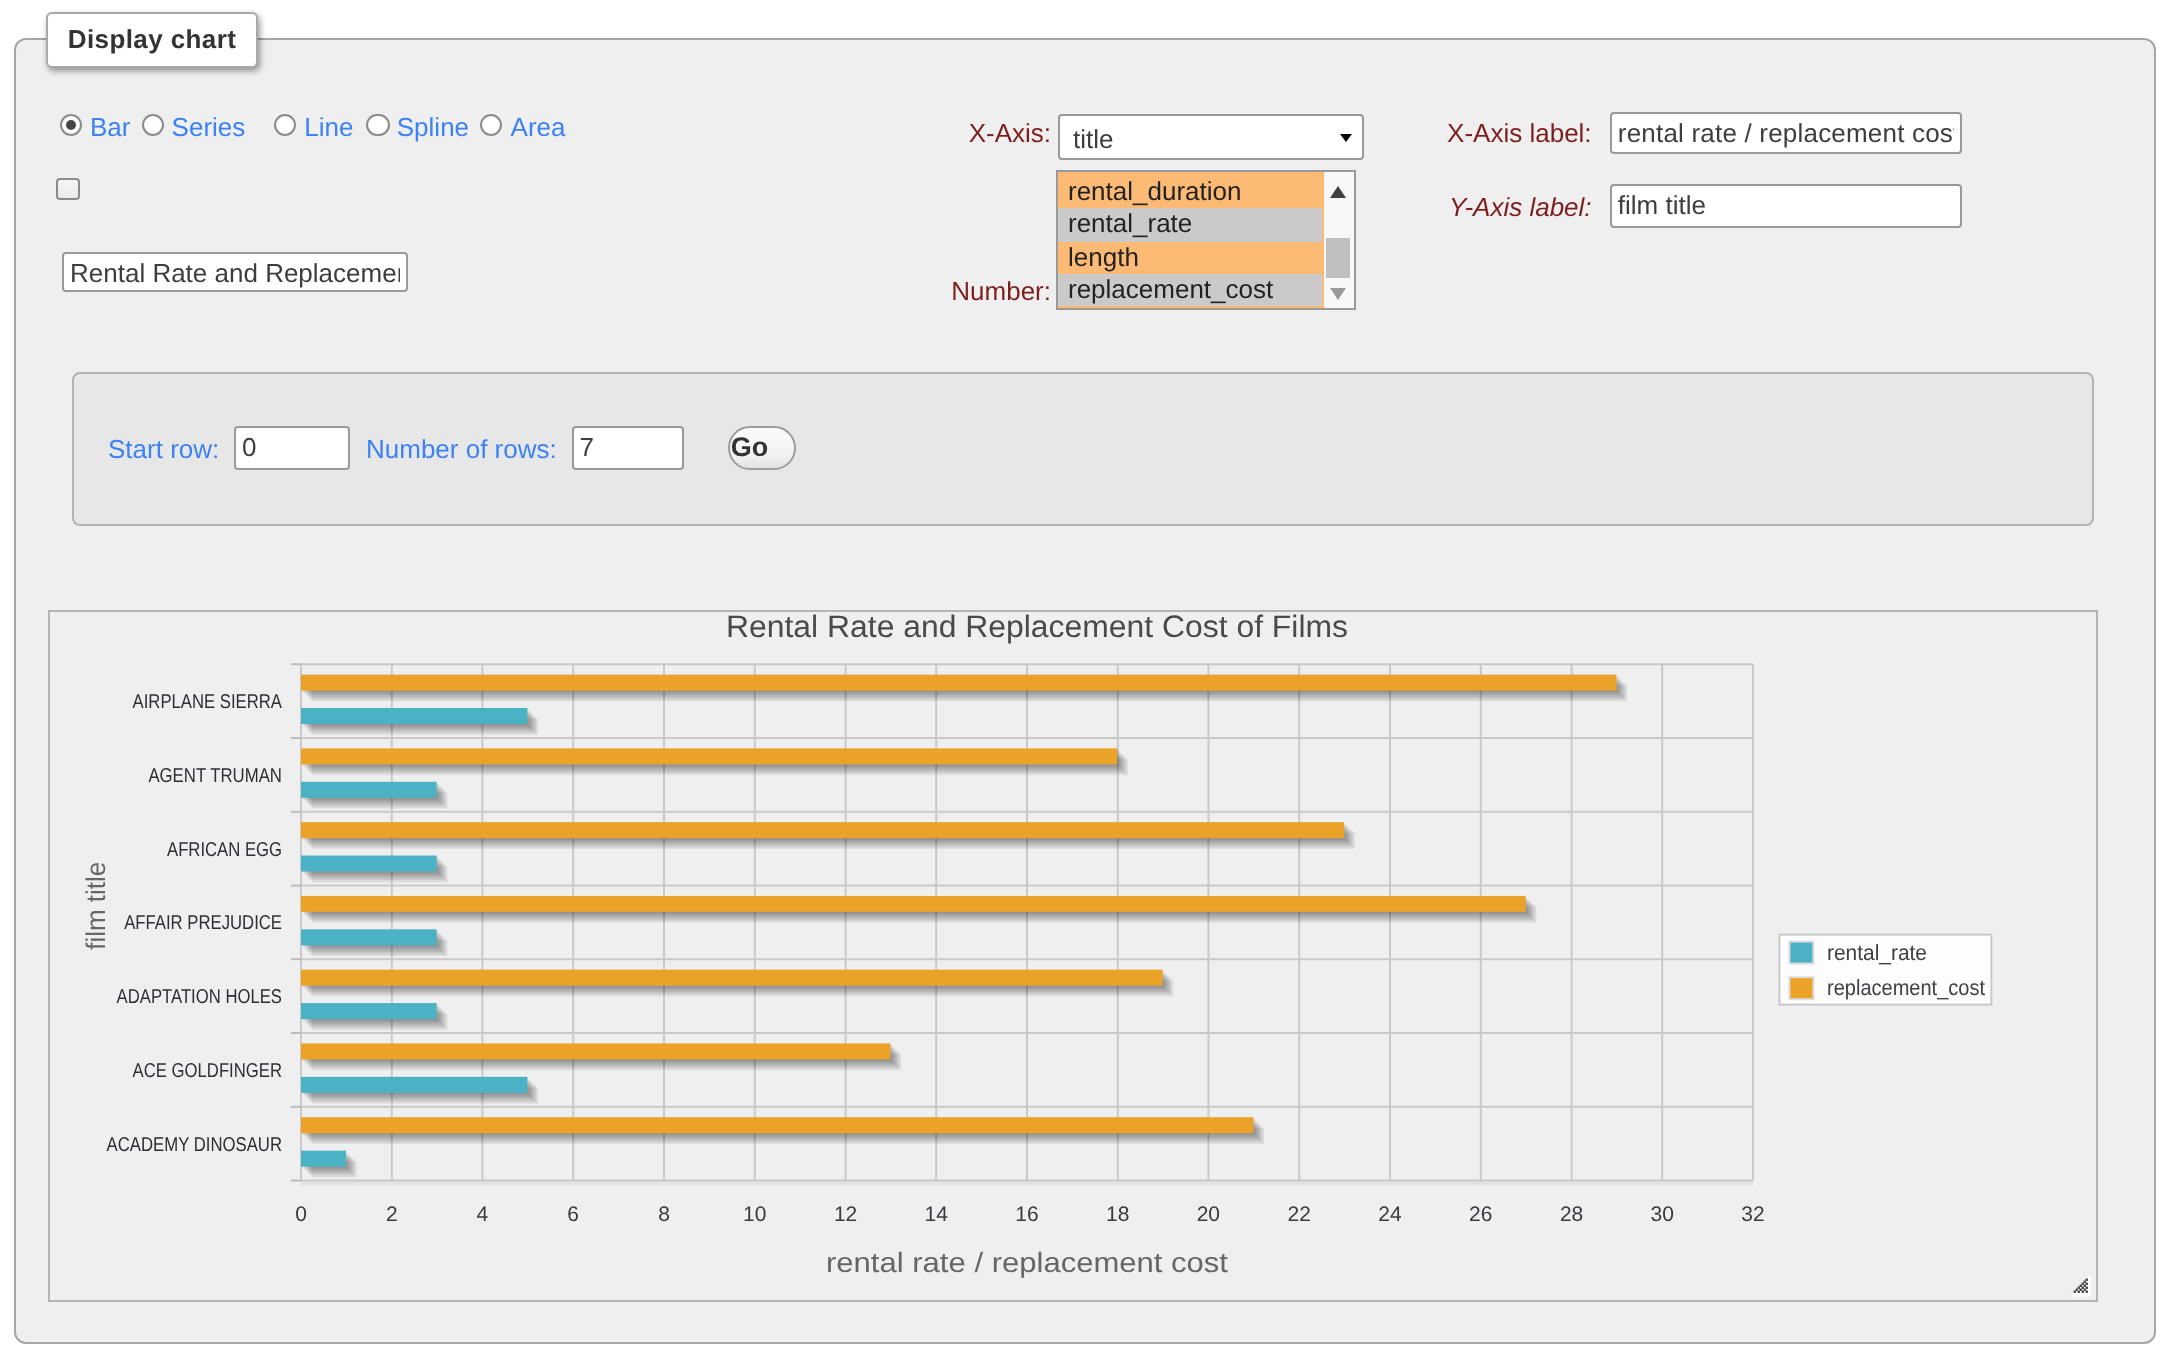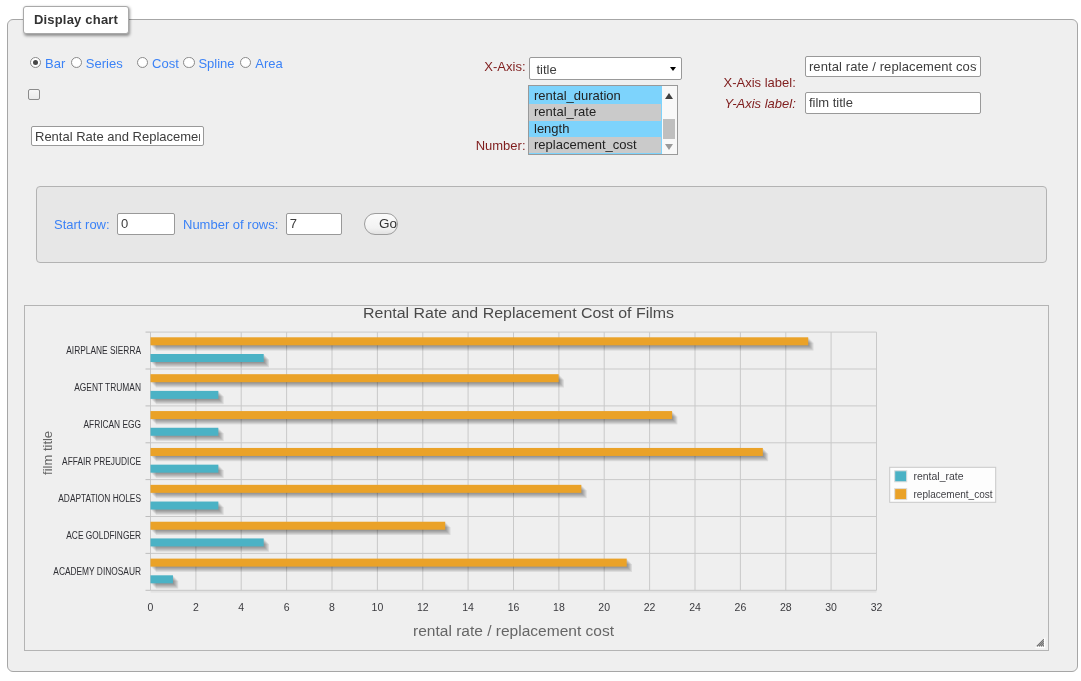--- a/index.html
+++ b/index.html
@@ -23,61 +23,61 @@
 
   <div class="abs" style="left:7px; top:19px; width:1069px; height:651px; border:1px solid #a6a6a6; border-radius:6px; background:#efefef;"></div>
 
   <div class="abs" style="left:23px; top:6px; width:104px; height:26px; background:#fff; border:1px solid #a9a9a9; border-radius:3px; box-shadow:1px 1.5px 3px rgba(0,0,0,0.4); font-size:13px; font-weight:bold; color:#333; text-align:center; line-height:26px; letter-spacing:0.2px;">Display chart</div>
 
   <div class="radio on" style="left:29.5px; top:56.5px;"></div>
     <div class="lbl" style="left:45px; top:56.5px;">Bar</div>
   <div class="radio" style="left:70.5px; top:56.5px;"></div>
     <div class="lbl" style="left:85.8px; top:56.5px;">Series</div>
   <div class="radio" style="left:136.5px; top:56.5px;"></div>
-    <div class="lbl" style="left:152.1px; top:56.5px;">Cost</div>
+    <div class="lbl" style="left:152.1px; top:56.5px;">Line</div>
   <div class="radio" style="left:183px; top:56.5px;"></div>
     <div class="lbl" style="left:198.4px; top:56.5px;">Spline</div>
   <div class="radio" style="left:239.5px; top:56.5px;"></div>
     <div class="lbl" style="left:255.3px; top:56.5px;">Area</div>
 
   <div class="cb" style="left:28.3px; top:88.9px;"></div>
     <div class="lbl" style="left:43.6px; top:89px;margin-top:44px;">Stacked</div>
 
   <input type="text" style="left: 31px; top: 126px; width: 165px; height: 18px;" value="Rental Rate and Replacement Cost of Films">
 
   <div class="rlbl" style="left:415.5px; top:60px;">X-Axis:</div>
   <div class="abs" style="left:529px; top:56.7px; width:151.3px; height:21.6px; border:1px solid #999; border-radius:2px; background:#fff;">
     <div style="position:absolute; left:6.5px; top:4px; font-size:13px; color:#3d3d3d;">title</div>
     <div style="position:absolute; right:5.5px; top:9px; width:0; height:0; border-left:3.8px solid transparent; border-right:3.8px solid transparent; border-top:4.8px solid #000;"></div>
   </div>
 
-  <div class="abs" style="left:528px; top:85px; width:147.5px; height:67.5px; border:1px solid #999; background:#7dd3fc; overflow:hidden;">
+  <div class="abs" style="left:528px; top:85px; width:147.5px; height:67.5px; border:1px solid #999; background:#fdba74; overflow:hidden;">
     <div class="opt" style="top:2.2px;">rental_duration</div>
     <div class="opt" style="top:18.4px; background:#cacaca;">rental_rate</div>
     <div class="opt" style="top:34.6px;">length</div>
     <div class="opt" style="top:50.8px; height:16.7px; background:#cacaca;">replacement_cost</div>
     <div style="position:absolute; right:0; top:0; width:15px; height:67.5px; background:#f8f8f8;">
       <div style="position:absolute; left:3px; top:7px; width:0; height:0; border-left:4.5px solid transparent; border-right:4.5px solid transparent; border-bottom:6px solid #404040;"></div>
       <div style="position:absolute; left:1.5px; top:33.3px; width:12px; height:20px; background:#bfbfbf;"></div>
       <div style="position:absolute; left:3px; bottom:4px; width:0; height:0; border-left:4.5px solid transparent; border-right:4.5px solid transparent; border-top:6px solid #9a9a9a;"></div>
     </div>
   </div>
   <div class="rlbl" style="left:415.5px; top:139.3px;">Number:</div>
 
-  <div class="rlbl" style="left:685.8px; top:60px;margin-top:16px;">X-Axis label:</div>
+  <div class="rlbl" style="left:685.8px; top:60px;">X-Axis label:</div>
   <input type="text" style="left: 804.9px; top: 56.1px; width: 168px; height: 18.8px; letter-spacing: 0.1px;" value="rental rate / replacement cost">
   <div class="rlbl" style="left:685.8px; top:96.5px;font-style:italic;">Y-Axis label:</div>
   <input type="text" style="left: 804.9px; top: 92.2px; width: 168px; height: 19.6px;" value="film title">
 
   <div class="abs" style="left:36px; top:186px; width:1009.2px; height:74.7px; border:1px solid #b3b3b3; border-radius:4px; background:#e7e7e7;"></div>
   <div class="lbl" style="left:54px; top:218px;">Start row:</div>
   <input type="text" style="left: 117px; top: 213px; width: 49.6px; height: 19.8px;" value="0">
   <div class="lbl" style="left:183px; top:218px;">Number of rows:</div>
   <input type="text" style="left: 285.8px; top: 213px; width: 48px; height: 19.8px;" value="7">
-  <div class="abs" style="left:364.4px; top:212.9px; width:31.5px; height:20.4px; border:1px solid #9d9d9d; border-radius:12px; background:linear-gradient(#fbfbfb,#f2f2f2 70%,#e2e2e2); font-size:13.5px; font-weight:normal; color:#333; text-align:right; line-height:20.4px;">Go</div>
+  <div class="abs" style="left:364.4px; top:212.9px; width:31.5px; height:20.4px; border:1px solid #9d9d9d; border-radius:12px; background:linear-gradient(#fbfbfb,#f2f2f2 70%,#e2e2e2); font-size:13.5px; font-weight:bold; color:#333; text-align:left; line-height:20.4px;">Go</div>
 
   <div class="abs" style="left:23.5px; top:304.5px; width:1023px; height:344px; border:1px solid #b4b4b4; background:#efefef;">
 <svg width="1022" height="343" viewBox="0 0 1022 343" style="position:absolute;left:0;top:0">
 <text x="493.5" y="12.4" text-anchor="middle" font-size="15.5" fill="#4a4a4a" textLength="311" lengthAdjust="spacingAndGlyphs">Rental Rate and Replacement Cost of Films</text>
 <line x1="125.5" y1="26.1" x2="125.5" y2="284.3" stroke="#c9c9c9" stroke-width="1"></line>
 <line x1="170.9" y1="26.1" x2="170.9" y2="284.3" stroke="#c9c9c9" stroke-width="1"></line>
 <line x1="216.2" y1="26.1" x2="216.2" y2="284.3" stroke="#c9c9c9" stroke-width="1"></line>
 <line x1="261.6" y1="26.1" x2="261.6" y2="284.3" stroke="#c9c9c9" stroke-width="1"></line>
 <line x1="307.0" y1="26.1" x2="307.0" y2="284.3" stroke="#c9c9c9" stroke-width="1"></line>
 <line x1="352.4" y1="26.1" x2="352.4" y2="284.3" stroke="#c9c9c9" stroke-width="1"></line>

